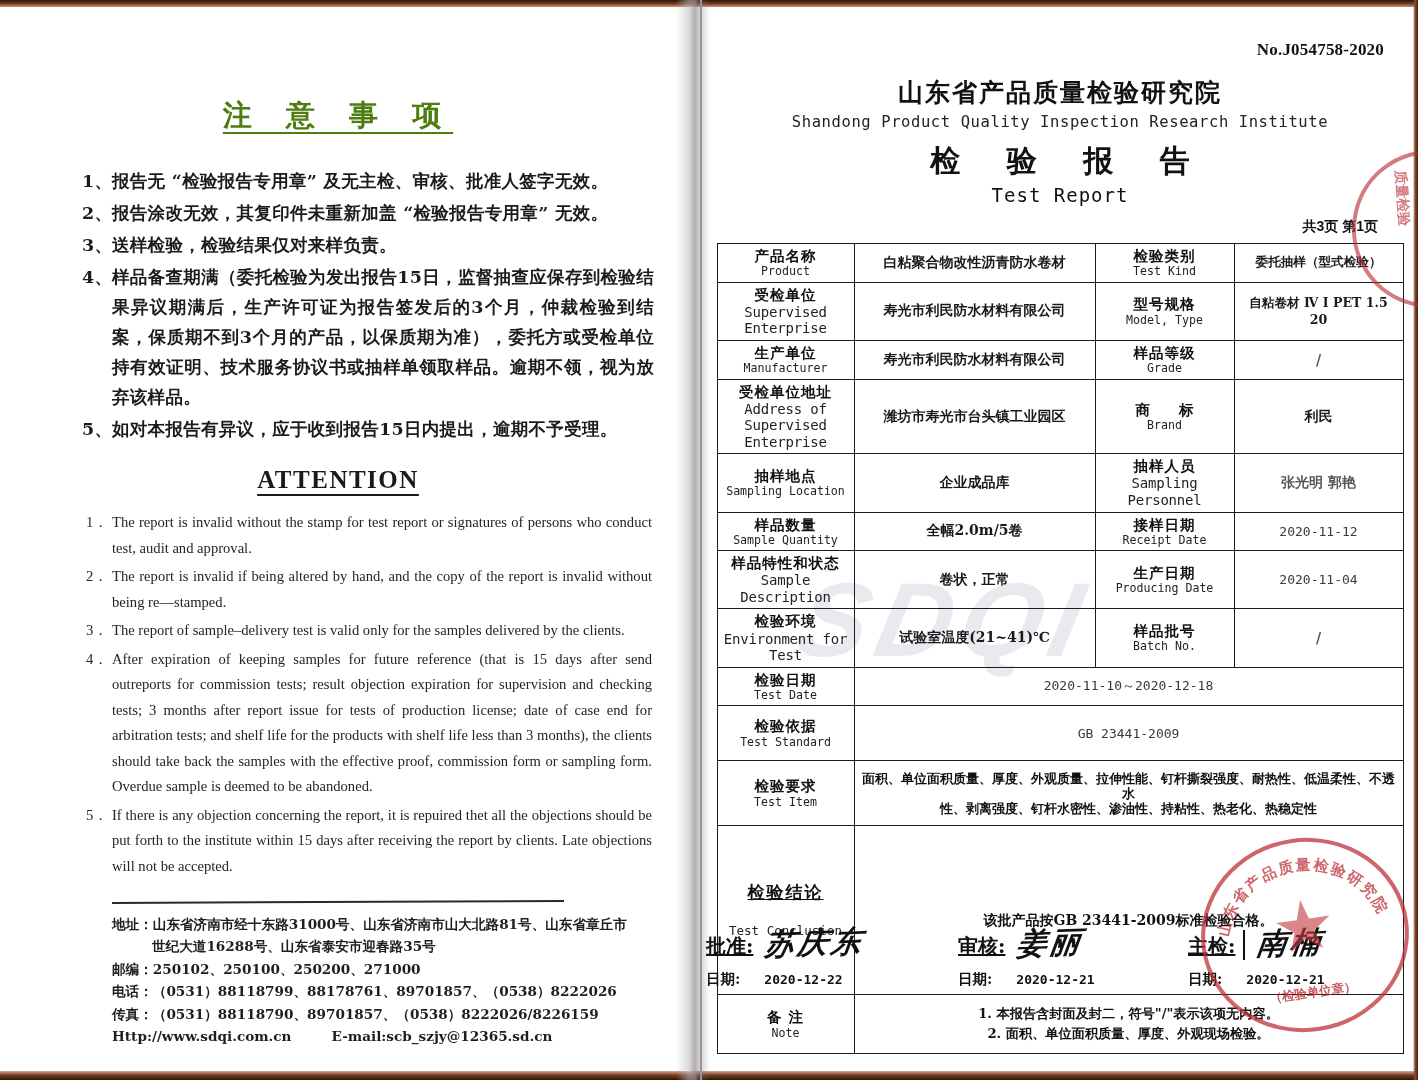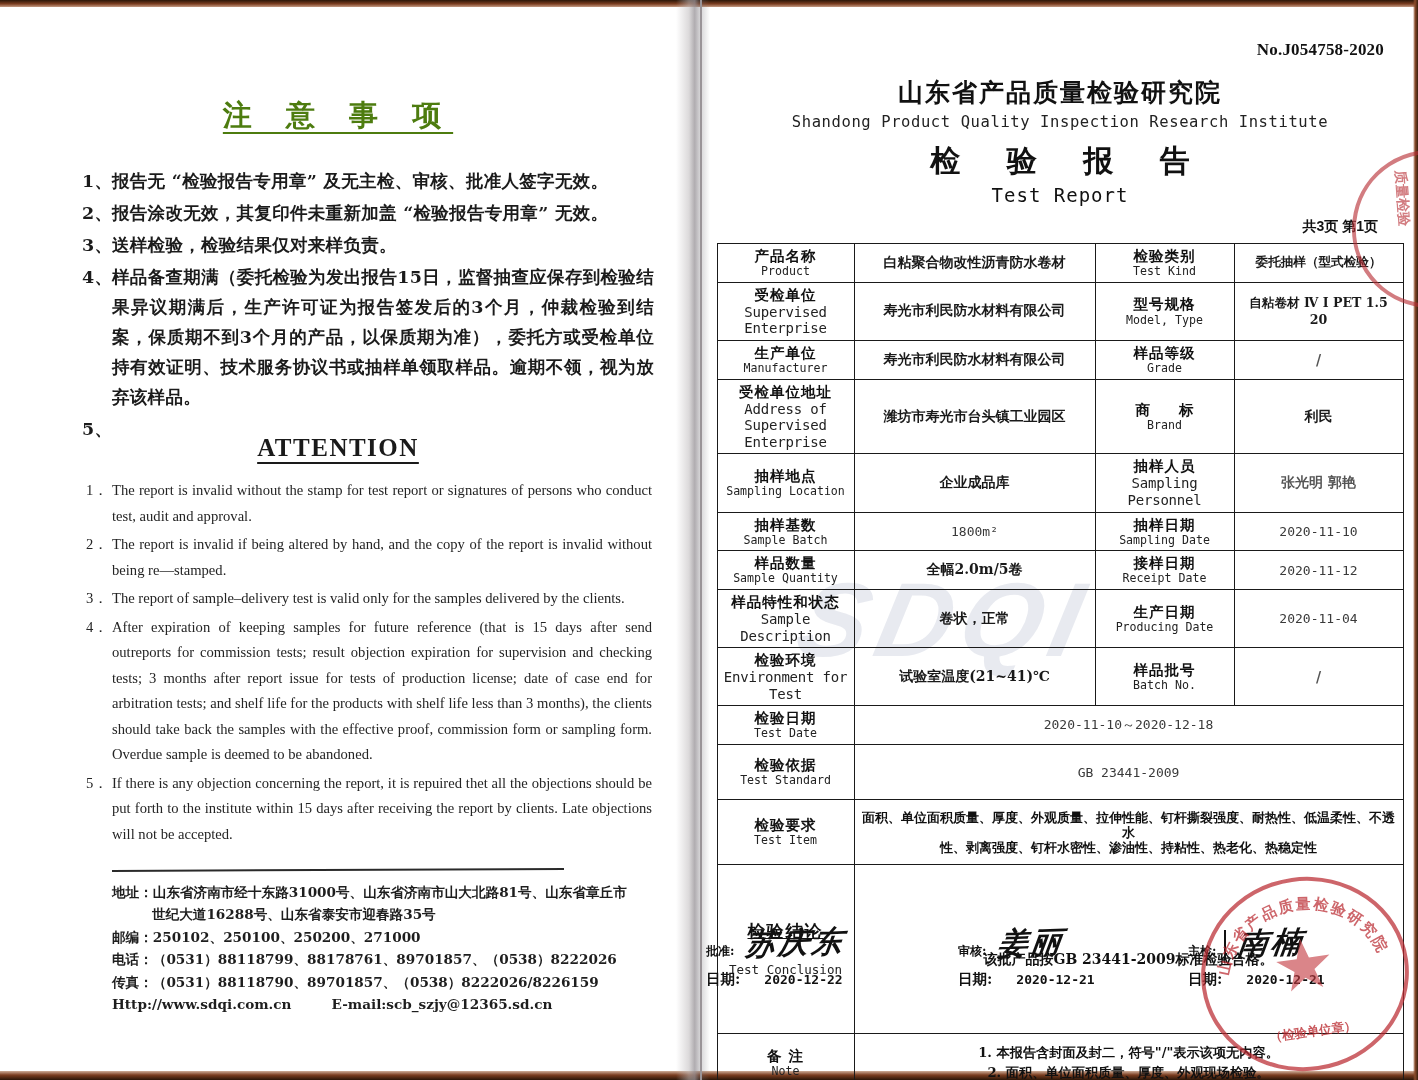--- a/index.html
+++ b/index.html
@@ -377,24 +377,25 @@
     width: 700px;
     display: flex;
     z-index: 4;
   }
   .sig-block { position: relative; }
   .sig-block.b1 { width: 252px; }
   .sig-block.b2 { width: 230px; }
   .sig-block.b3 { width: 210px; }
   .sig-line { display: flex; align-items: flex-end; height: 40px; }
   .sig-label {
-    font-size: 12px;
+    font-size: 20px;
     font-weight: 700;
     font-family: "DejaVu Serif", serif;
     white-space: nowrap;
+    text-decoration: underline;
   }
   .sig-name {
     font-family: "DejaVu Serif", serif;
     font-size: 30px;
     font-style: italic;
     font-weight: 700;
     margin-left: 12px;
     transform: skewX(-9deg) rotate(-2deg);
     letter-spacing: 3px;
     line-height: 1;
@@ -451,20 +452,21 @@
       <li>
         <span class="num">3、</span>
         <span>送样检验，检验结果仅对来样负责。</span>
       </li>
       <li>
         <span class="num">4、</span>
         <span>样品备查期满（委托检验为发出报告15日，监督抽查应保存到检验结果异议期满后，生产许可证为报告签发后的3个月，仲裁检验到结案，保质期不到3个月的产品，以保质期为准），委托方或受检单位持有效证明、技术服务协议书或抽样单领取样品。逾期不领，视为放弃该样品。</span>
       </li>
       <li>
         <span class="num">5、</span>
+        <span>如对本报告有异议，应于收到报告15日内提出，逾期不予受理。</span>
       </li>
     </ul>
 
     <div class="en-title">ATTENTION</div>
 
     <ul class="en-list">
       <li>
         <span class="num">1．</span>
         <span>The report is invalid without the stamp for test report or signatures of persons who conduct test, audit and approval.</span>
       </li>
@@ -604,36 +606,20 @@
           <td class="val">企业成品库</td>
           <td>
             <div class="lbl">
               <span class="cn">抽样人员</span>
               <span class="en tiny">Sampling Personnel</span>
             </div>
           </td>
           <td class="val faint">张光明 郭艳</td>
         </tr>
 
-        <tr>
-          <td>
-            <div class="lbl">
-              <span class="cn">抽样基数</span>
-              <span class="en">Sample Batch</span>
-            </div>
-          </td>
-          <td class="val mono">1800m²</td>
-          <td>
-            <div class="lbl">
-              <span class="cn">抽样日期</span>
-              <span class="en">Sampling Date</span>
-            </div>
-          </td>
-          <td class="val mono">2020-11-10</td>
-        </tr>
 
         <tr>
           <td>
             <div class="lbl">
               <span class="cn">样品数量</span>
               <span class="en">Sample Quantity</span>
             </div>
           </td>
           <td class="val">全幅2.0m/5卷</td>
           <td>

